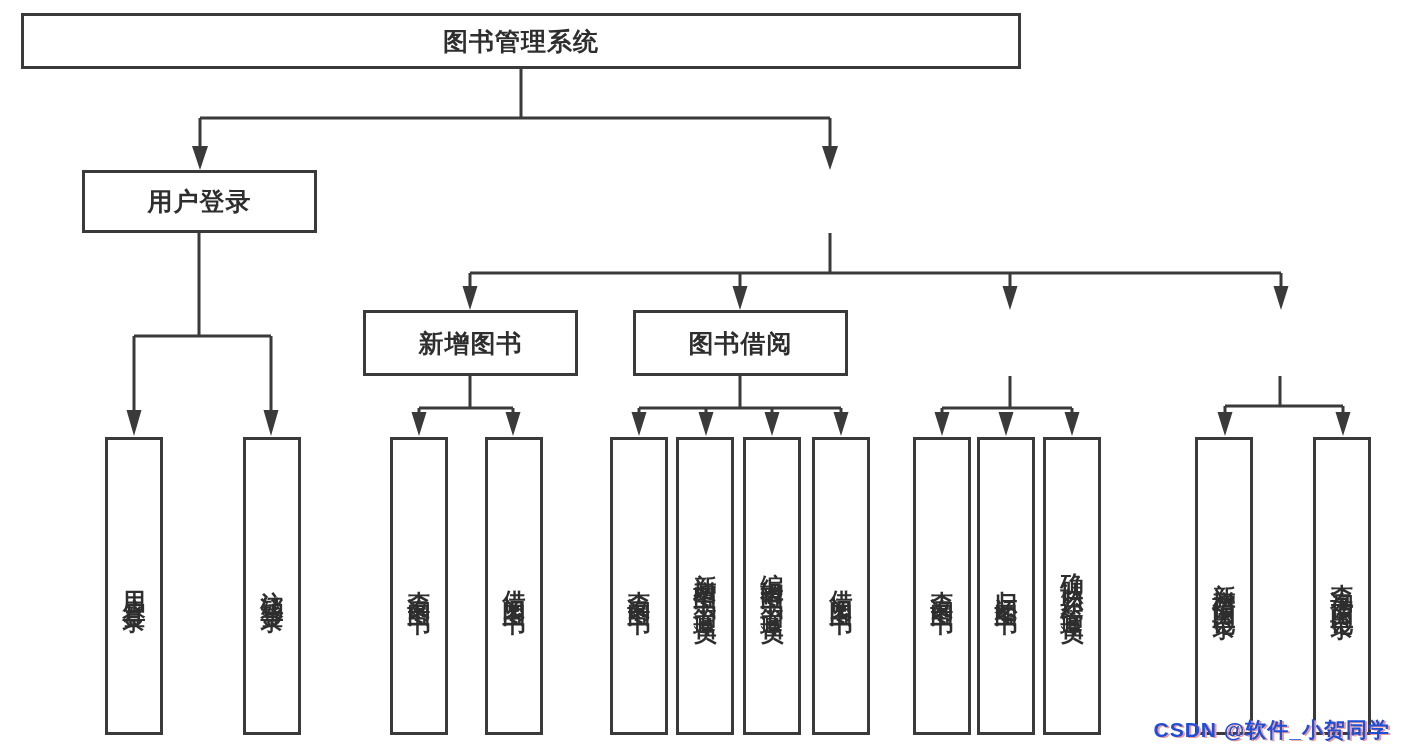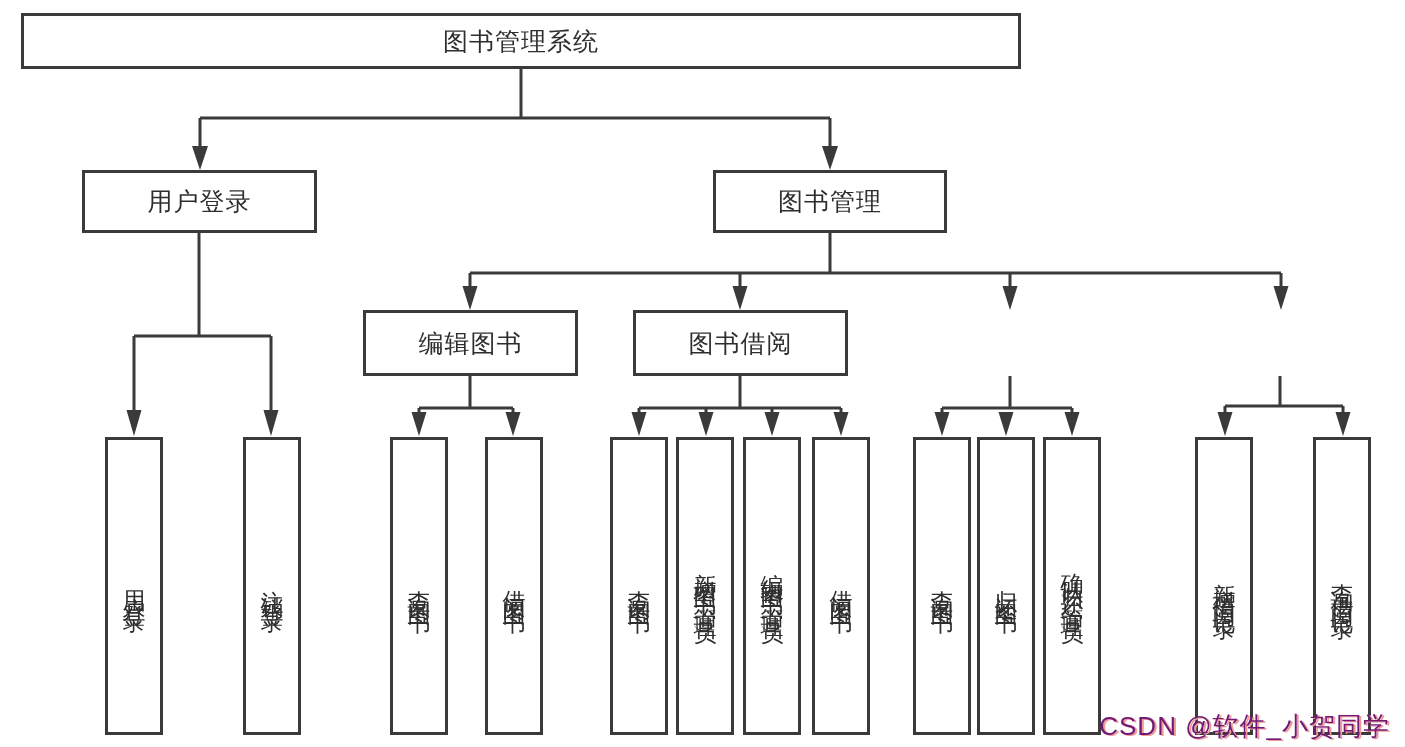--- a/index.html
+++ b/index.html
@@ -2,20 +2,21 @@
 <html><head>
 <meta charset="utf-8">
 <style>
   html,body{margin:0;padding:0;background:#ffffff;}
   #stage{
     position:relative;
     width:1394px;height:747px;
     background:#ffffff;
     font-family:"Liberation Sans", sans-serif;
     overflow:hidden;
+    font-weight:bold;
   }
   #wires{position:absolute;left:0;top:0;width:1405px;height:747px;}
   .box{
     position:absolute;
     box-sizing:border-box;
     border:3px solid #3a3a3a;
     background:#ffffff;
     color:#2e2e2e;
     display:flex;
     align-items:center;
@@ -41,23 +42,23 @@
   .lv3d{left:1173px;}
   .leaf{top:437px;width:58px;height:298px;}
   .L1{left:105px;}  .L2{left:243px;}
   .L3{left:390px;}  .L4{left:485px;}
   .L5{left:610px;}  .L6{left:676px;}  .L7{left:743px;}  .L8{left:812px;}
   .L9{left:913px;}  .L10{left:977px;} .L11{left:1043px;}
   .L12{left:1195px;}.L13{left:1313px;}
   .watermark{
     position:absolute;
     right:4px;bottom:3px;
-    font-size:26px;
+    font-size:21px;
     letter-spacing:1px;
-    color:#701a75;
+    color:#1d4ed8;
     text-shadow:2px 1px 0 #ef9a9a;
     z-index:3;
     white-space:nowrap;
   }
   .wire{stroke:#3a3a3a;stroke-width:3;fill:none;}
   .head{fill:#3a3a3a;stroke:none;}
 </style>
 </head>
 <body>
 
@@ -109,23 +110,22 @@
     <g>
       <path class="wire" d="M1280,376 V406 M1225,406 H1343 M1225,406 V414 M1343,406 V414"></path>
       <polygon class="head" points="1217.5,412 1232.5,412 1225,436"></polygon>
       <polygon class="head" points="1335.5,412 1350.5,412 1343,436"></polygon>
     </g>
   </svg>
 
   <div class="box h root">图书管理系统</div>
 
   <div class="box h lv2a">用户登录</div>
-  <div class="box h lv2b">图书管理</div>
 
-  <div class="box h lv3 lv3a">编辑图书</div>
+  <div class="box h lv3 lv3a">新增图书</div>
   <div class="box h lv3 lv3b">图书借阅</div>
 
   <div class="box v leaf L1">用户登录</div>
   <div class="box v leaf L2">注销登录</div>
 
   <div class="box v leaf L3">查询图书</div>
   <div class="box v leaf L4">借阅图书</div>
 
   <div class="box v leaf L5">查询图书</div>
   <div class="box v leaf L6">新增图书（管理员）</div>

